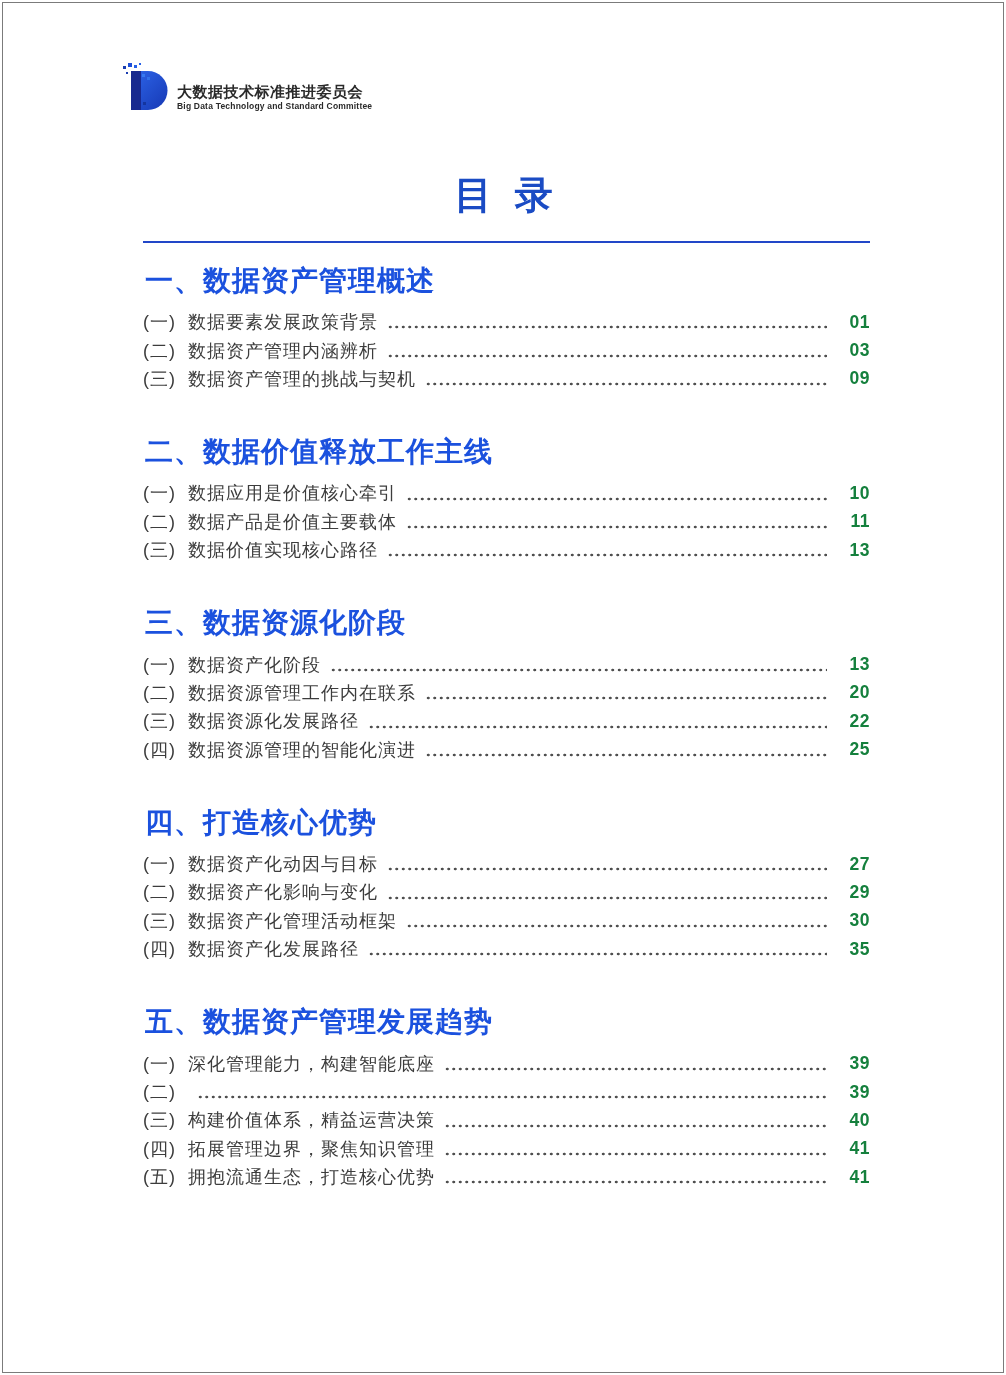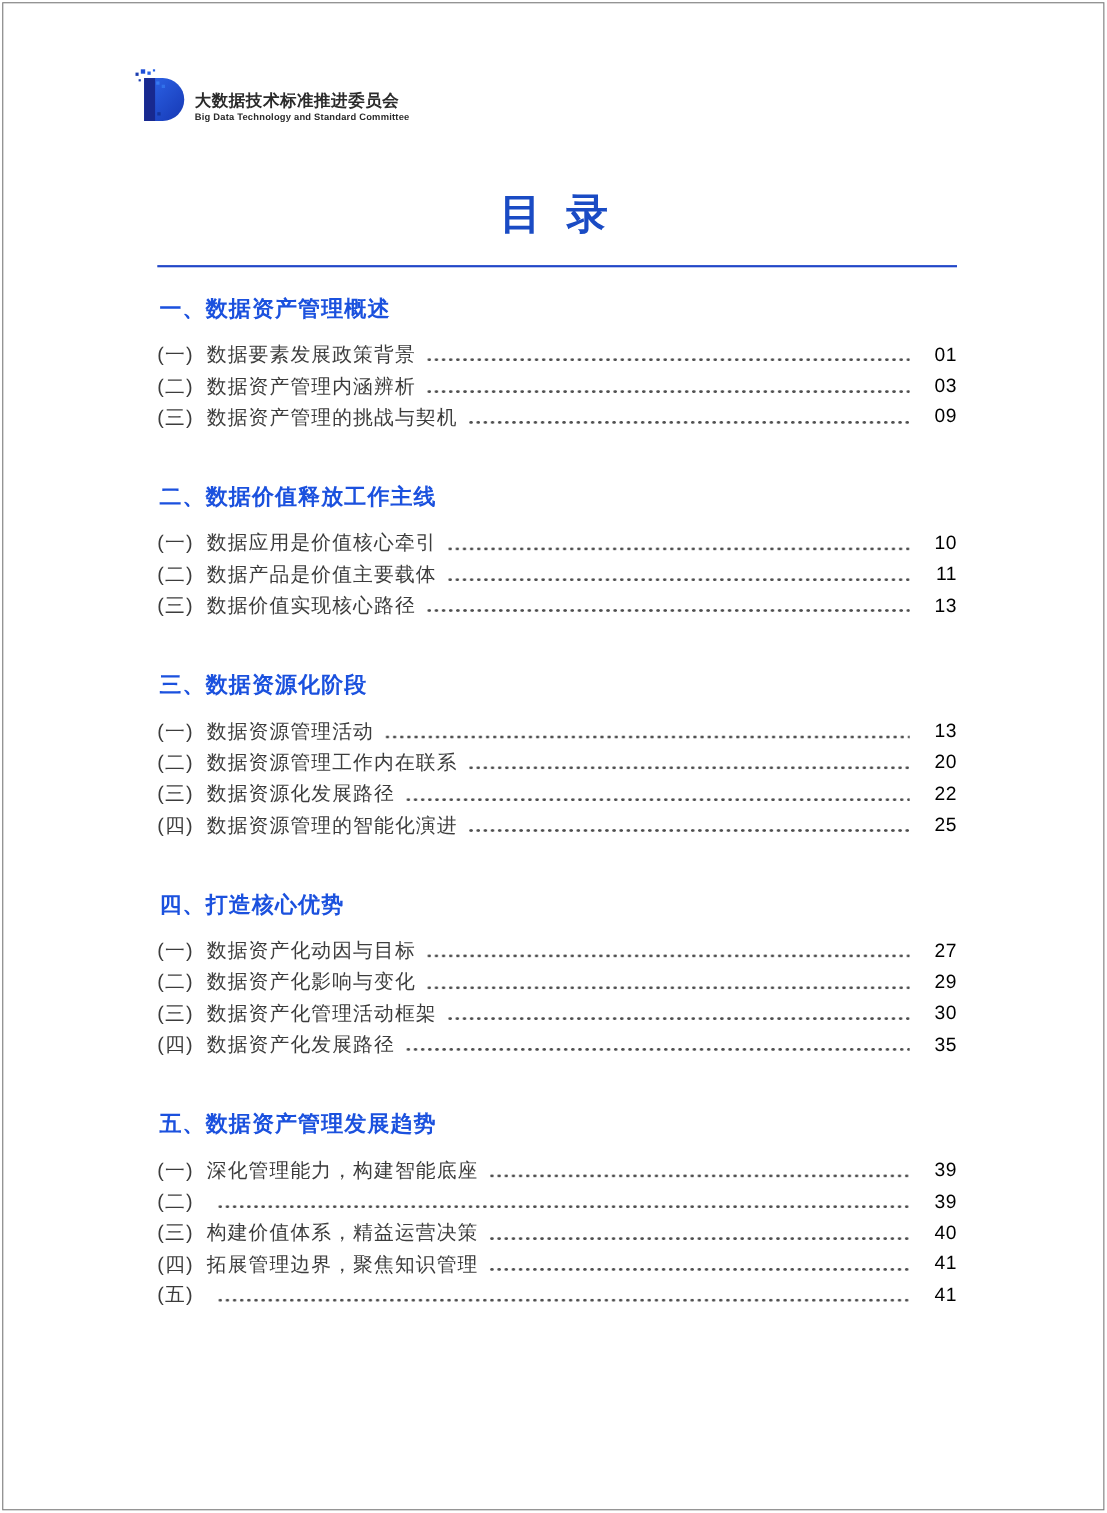--- a/index.html
+++ b/index.html
@@ -36,21 +36,21 @@
     margin-top:26px;
     height:2px;
     background:var(--rule-blue,#2247c8);
   }
 
   
   .toc-section { margin-top:46px; }
   .toc-section:first-child { margin-top:25px; }
   .toc-heading {
     margin:0 0 14px 2px;
-    font-size:20px; line-height:26px;
+    font-size:28px; line-height:26px;
     font-weight:700;
     letter-spacing:1px;
     color:var(--accent-blue,#1b51de);
   }
   .toc-row {
     display:flex;
     align-items:center;
     height:28.4px;
     font-size:18px;
     font-weight:500;
@@ -67,22 +67,22 @@
     background-image:radial-gradient(circle, #4f4f4f 1.3px, rgba(0,0,0,0) 1.6px);
     background-size:6.5px 4px;
     background-repeat:repeat-x;
     background-position:0 100%;
   }
   .toc-page {
     flex:0 0 36px;
     text-align:right;
     font-size:17.5px;
     letter-spacing:0.5px;
-    color:#000000;
-    font-weight:400;
+    color:#15803d;
+    font-weight:700;
   }
 </style>
 </head>
 <body>
 
 <div class="page">
 
   <div class="logo">
     <span>
       <svg class="logo-mark" viewBox="0 0 46 50" xmlns="http://www.w3.org/2000/svg">
@@ -155,21 +155,21 @@
             <span class="toc-label">(三)</span>
             <span class="toc-titletext">数据价值实现核心路径</span>
             <span class="toc-dots"></span>
             <span class="toc-page">13</span>
           </div>
         </section>
         <section class="toc-section">
           <h2 class="toc-heading">三、数据资源化阶段</h2>
           <div class="toc-row">
             <span class="toc-label">(一)</span>
-            <span class="toc-titletext">数据资源管理活动</span>
+            <span class="toc-titletext">数据资产化阶段</span>
             <span class="toc-dots"></span>
             <span class="toc-page">13</span>
           </div>
           <div class="toc-row">
             <span class="toc-label">(二)</span>
             <span class="toc-titletext">数据资源管理工作内在联系</span>
             <span class="toc-dots"></span>
             <span class="toc-page">20</span>
           </div>
           <div class="toc-row">
@@ -232,20 +232,21 @@
             <span class="toc-page">40</span>
           </div>
           <div class="toc-row">
             <span class="toc-label">(四)</span>
             <span class="toc-titletext">拓展管理边界，聚焦知识管理</span>
             <span class="toc-dots"></span>
             <span class="toc-page">41</span>
           </div>
           <div class="toc-row">
             <span class="toc-label">(五)</span>
+            <span class="toc-titletext">拥抱流通生态，打造核心优势</span>
             <span class="toc-dots"></span>
             <span class="toc-page">41</span>
           </div>
         </section>
       </div>
   </div>
 
 </div>
 
 </body></html>

